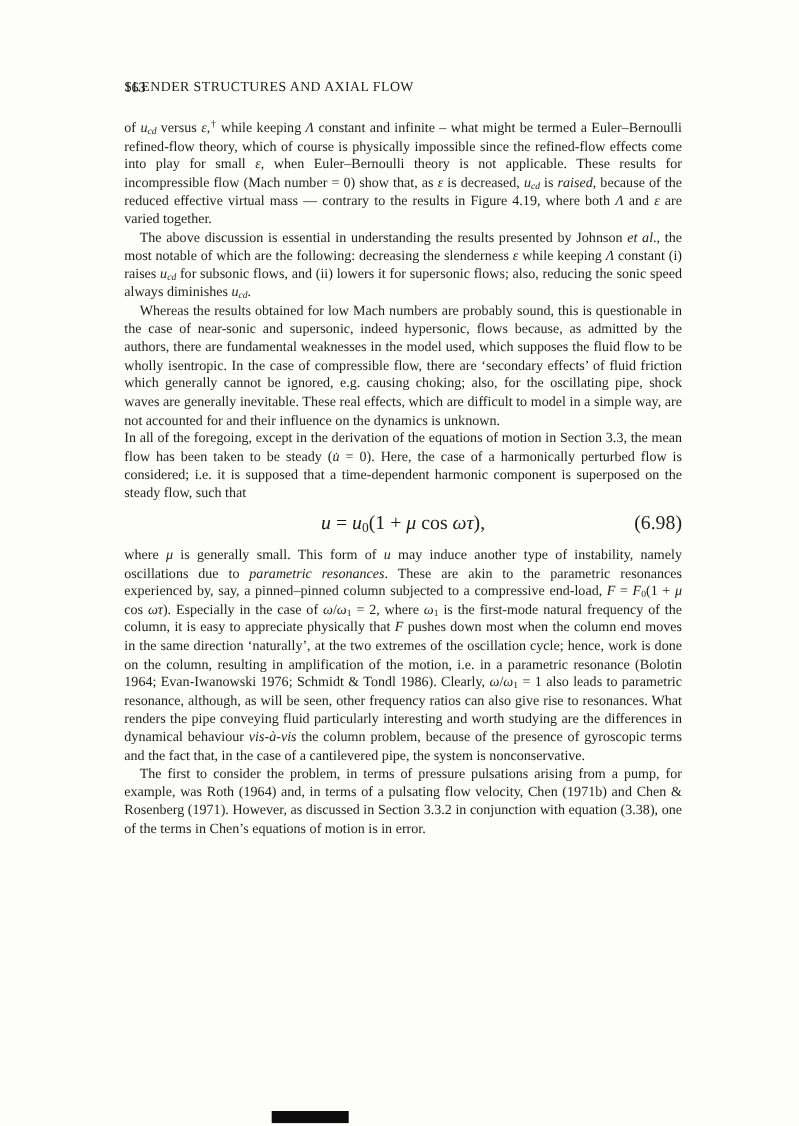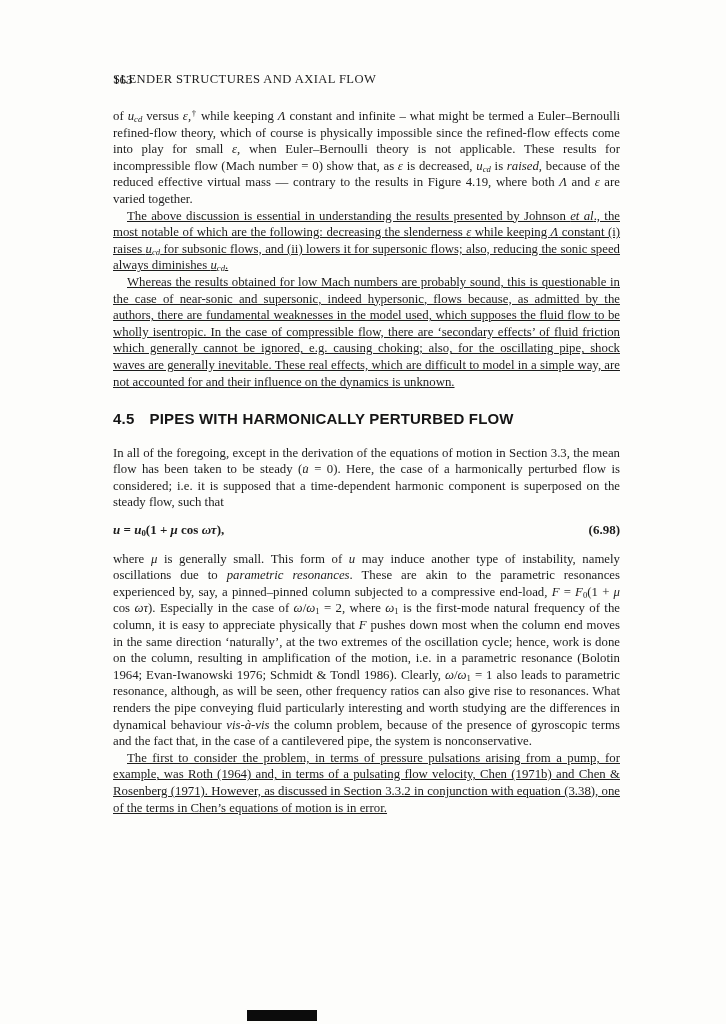--- a/index.html
+++ b/index.html
@@ -42,41 +42,39 @@
     margin-top: 19px;
     font-size: 12.8px;
     line-height: 16.6px;
     text-align: justify;
   }
   .body-text p {
     margin: 0;
   }
   .body-text p.indent {
     text-indent: 14px;
-    text-decoration: underline;
   }
   sub { font-size: 0.68em; vertical-align: -0.22em; line-height: 0; }
   sup { font-size: 0.68em; vertical-align: 0.5em; line-height: 0; }
   .section-heading {
     font-family: "Liberation Sans", "DejaVu Sans", sans-serif;
     font-size: 15px;
     font-weight: bold;
     letter-spacing: 0.2px;
     margin: 21px 0 17px 0;
     color: #151515;
   }
   .sec-num {
     margin-right: 15px;
   }
   .eq-row {
     position: relative;
     margin: 11px 0 12px 0;
-    text-align: left;
-    font-size: 13px;
-    font-weight: bold;
+    text-align: center;
+    font-size: 18px;
   }
   .eq-num {
     position: absolute;
     right: 0;
     top: 0;
   }
   .footnote {
     margin-top: 11px;
   }
   .footnote-rule {
@@ -109,23 +107,20 @@
     <div class="header">
       <span class="page-num">163</span>
       <span class="running-title">SLENDER STRUCTURES AND AXIAL FLOW</span>
     </div>
 
     <div class="body-text">
       <p>of <i>u<sub>cd</sub></i> versus <i>ε</i>,<sup>†</sup> while keeping <i>Λ</i> constant and infinite – what might be termed a Euler–Bernoulli refined-flow theory, which of course is physically impossible since the refined-flow effects come into play for small <i>ε</i>, when Euler–Bernoulli theory is not applicable. These results for incompressible flow (Mach number = 0) show that, as <i>ε</i> is decreased, <i>u<sub>cd</sub></i> is <i>raised</i>, because of the reduced effective virtual mass — contrary to the results in Figure 4.19, where both <i>Λ</i> and <i>ε</i> are varied together.</p>
       <p class="indent">The above discussion is essential in understanding the results presented by Johnson <i>et al</i>., the most notable of which are the following: decreasing the slenderness <i>ε</i> while keeping <i>Λ</i> constant (i) raises <i>u<sub>cd</sub></i> for subsonic flows, and (ii) lowers it for supersonic flows; also, reducing the sonic speed always diminishes <i>u<sub>cd</sub></i>.</p>
       <p class="indent">Whereas the results obtained for low Mach numbers are probably sound, this is questionable in the case of near-sonic and supersonic, indeed hypersonic, flows because, as admitted by the authors, there are fundamental weaknesses in the model used, which supposes the fluid flow to be wholly isentropic. In the case of compressible flow, there are ‘secondary effects’ of fluid friction which generally cannot be ignored, e.g. causing choking; also, for the oscillating pipe, shock waves are generally inevitable. These real effects, which are difficult to model in a simple way, are not accounted for and their influence on the dynamics is unknown.</p>
 
-      <h2 class="section-heading">
-        <span class="sec-num">4.5</span><span class="sec-title">PIPES WITH HARMONICALLY PERTURBED FLOW</span>
-      </h2>
 
       <p>In all of the foregoing, except in the derivation of the equations of motion in Section 3.3, the mean flow has been taken to be steady (<i>u̇</i> = 0). Here, the case of a harmonically perturbed flow is considered; i.e. it is supposed that a time-dependent harmonic component is superposed on the steady flow, such that</p>
 
       <div class="eq-row">
         <span class="eq"><i>u</i> = <i>u</i><sub>0</sub>(1 + <i>μ</i> cos <i>ωτ</i>),</span>
         <span class="eq-num">(6.98)</span>
       </div>
 
       <p>where <i>μ</i> is generally small. This form of <i>u</i> may induce another type of instability, namely oscillations due to <i>parametric resonances</i>. These are akin to the parametric resonances experienced by, say, a pinned–pinned column subjected to a compressive end-load, <i>F</i> = <i>F</i><sub>0</sub>(1 + <i>μ</i> cos <i>ωτ</i>). Especially in the case of <i>ω</i>/<i>ω</i><sub>1</sub> = 2, where <i>ω</i><sub>1</sub> is the first-mode natural frequency of the column, it is easy to appreciate physically that <i>F</i> pushes down most when the column end moves in the same direction ‘naturally’, at the two extremes of the oscillation cycle; hence, work is done on the column, resulting in amplification of the motion, i.e. in a parametric resonance (Bolotin 1964; Evan-Iwanowski 1976; Schmidt &amp; Tondl 1986). Clearly, <i>ω</i>/<i>ω</i><sub>1</sub> = 1 also leads to parametric resonance, although, as will be seen, other frequency ratios can also give rise to resonances. What renders the pipe conveying fluid particularly interesting and worth studying are the differences in dynamical behaviour <i>vis-à-vis</i> the column problem, because of the presence of gyroscopic terms and the fact that, in the case of a cantilevered pipe, the system is nonconservative.</p>
       <p class="indent">The first to consider the problem, in terms of pressure pulsations arising from a pump, for example, was Roth (1964) and, in terms of a pulsating flow velocity, Chen (1971b) and Chen &amp; Rosenberg (1971). However, as discussed in Section 3.3.2 in conjunction with equation (3.38), one of the terms in Chen’s equations of motion is in error.</p>

